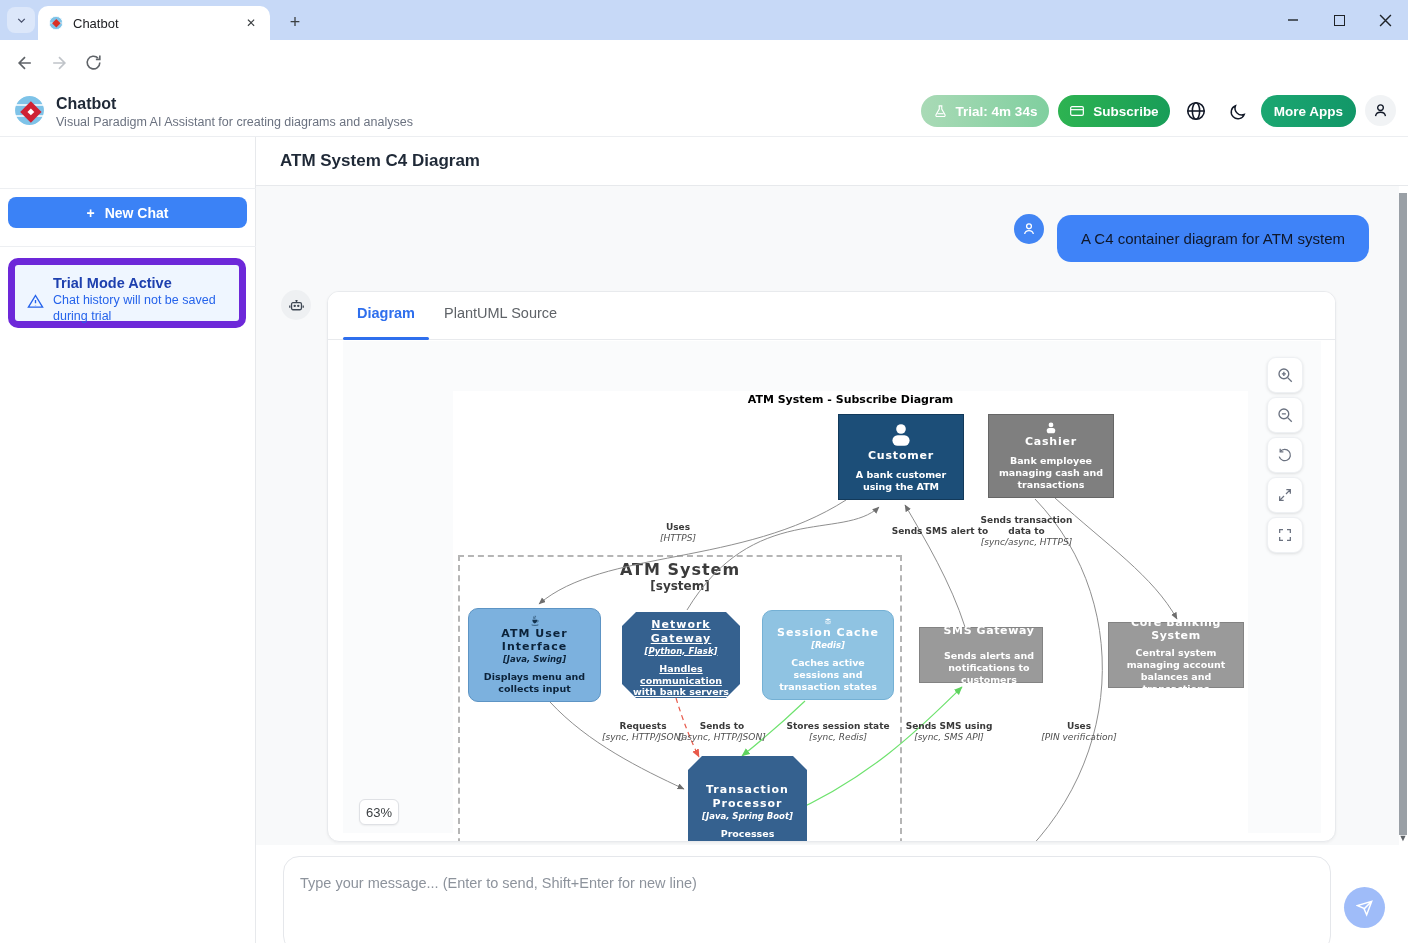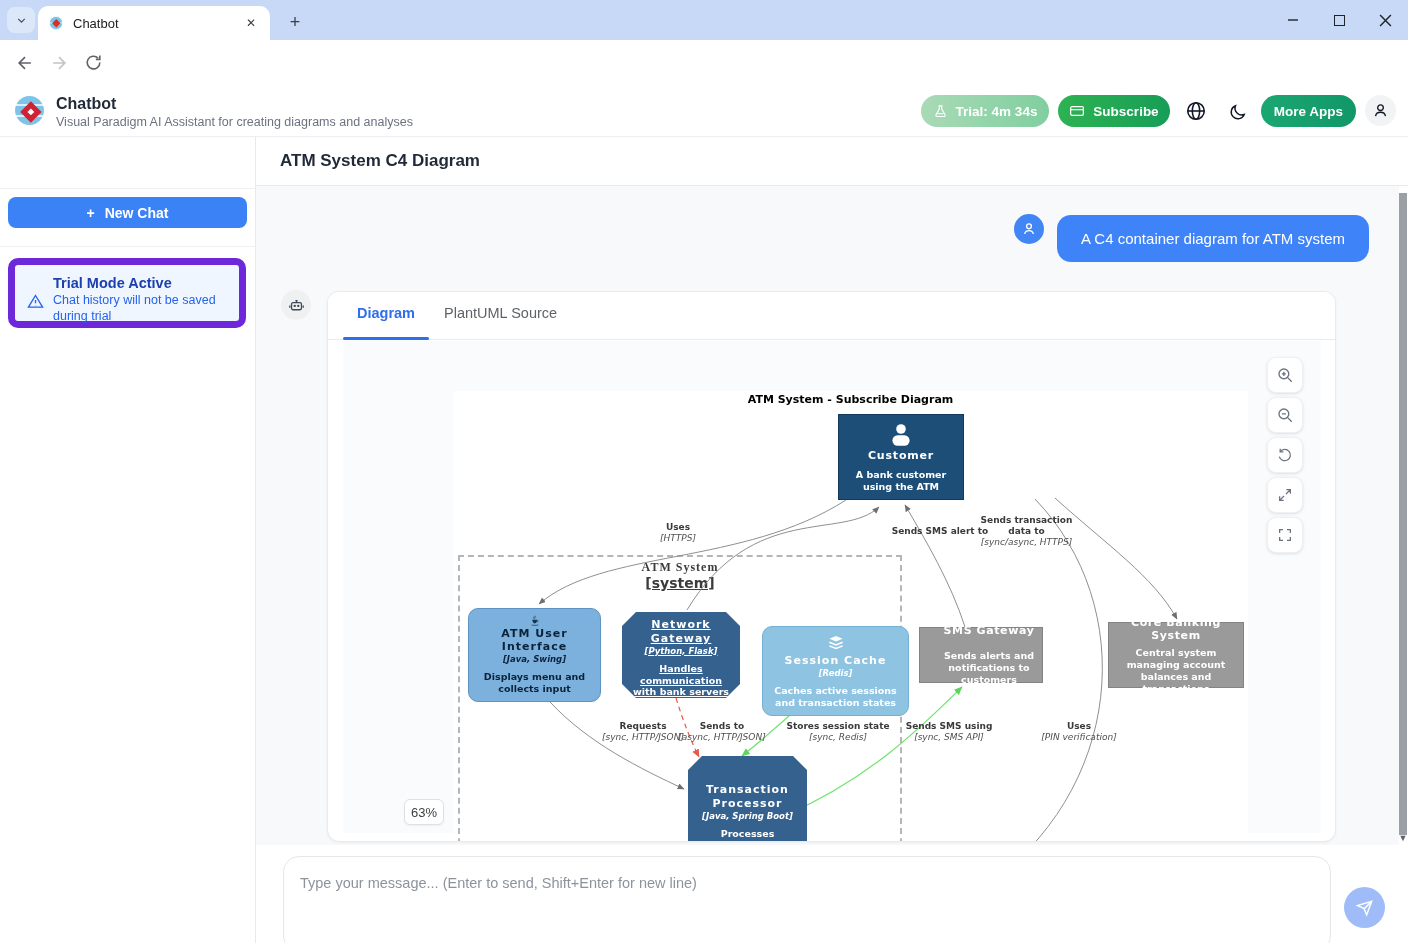--- a/index.html
+++ b/index.html
@@ -53,21 +53,21 @@
   .trial-note { left:8px; top:258px; width:238px; height:70px; background:#eff6ff; border:7px solid #6d28d9; border-radius:10px; padding:10px 10px 10px 38px; }
   .trial-note-ic { position:absolute; left:12px; top:28px; color:#2563eb; }
   .tn-title { font-size:14.5px; font-weight:700; color:#1e40af; margin-bottom:2px; }
   .tn-body { font-size:12.5px; color:#2563eb; line-height:1.25; }
 
   
   .page-title { left:280px; top:151px; font-size:17px; font-weight:700; color:#1f2937; }
   .main-div { left:256px; top:185px; width:1152px; height:1px; background:#e7e9ec; }
   .chat-area { left:256px; top:186px; width:1143px; height:659px; background:#f8f9fa; }
   .user-avatar { left:1014px; top:214px; width:30px; height:30px; border-radius:50%; background:#4285f4; color:#fff; display:flex; align-items:center; justify-content:center; }
-  .user-bubble { left:1057px; top:215px; width:312px; height:47px; background:#3f83f8; border-radius:14px; color:#ffffff; font-size:15px; display:flex; align-items:center; justify-content:center; }
+  .user-bubble { left:1057px; top:215px; width:312px; height:47px; background:#3f83f8; border-radius:14px; color:#0f172a; font-size:15px; display:flex; align-items:center; justify-content:center; }
   .bot-avatar { left:281px; top:290px; width:30px; height:30px; border-radius:50%; background:#eef0f2; color:#3f4854; display:flex; align-items:center; justify-content:center; }
 
   .card { left:327px; top:291px; width:1009px; height:551px; background:#fff; border:1px solid #e8eaed; border-radius:12px; box-shadow:0 1px 3px rgba(0,0,0,.05); overflow:hidden; }
   .tabs-row { position:absolute; left:0; top:0; width:100%; height:48px; border-bottom:1px solid #e8eaed; background:#fff; }
   .tab-diagram { position:absolute; left:15px; top:13px; font-size:14.5px; font-weight:700; color:#2f6fed; width:86px; text-align:center; }
   .tab-underline { position:absolute; left:15px; top:45px; width:86px; height:3px; background:#2f6fed; border-radius:2px; }
   .tab-plantuml { position:absolute; left:116px; top:13px; font-size:14.5px; color:#5f6368; }
   .viewport { position:absolute; left:15px; top:49px; width:978px; height:492px; background:#fafbfc; }
   .canvas { position:absolute; left:110px; top:50px; width:795px; height:498px; background:#fff; overflow:hidden; font-family:"DejaVu Sans", sans-serif; }
   .dg-title { position:absolute; left:0; top:2px; width:795px; text-align:center; font-size:11px; font-weight:700; color:#000; }
@@ -79,22 +79,22 @@
   .rounded { border-radius:10px; }
   .octagon { clip-path:polygon(14px 0,calc(100% - 14px) 0,100% 14px,100% calc(100% - 14px),calc(100% - 14px) 100%,14px 100%,0 calc(100% - 14px),0 14px); }
   .node-person { background:#1c4e78; border:1px solid #12395a; }
   .node-ext-person { background:#7f7f7f; border:1px solid #666; }
   .node-ext { background:#9a9a9a; border:1px solid #838383; justify-content:center; }
   .node-dark { background:#35618f; }
   .node-light { background:#7cb1de; border:1px solid #5d94c4; color:#0b2239; }
   .node-sky { background:#8fc3e2; border:1px solid #74b0d4; }
   .boundary { position:absolute; left:5px; top:164px; width:444px; height:360px; border:2px dashed #b5b5b5; }
   .boundary-label { position:absolute; left:110px; top:3px; width:220px; text-align:center; color:#3b3b3b; }
-  .bl-name { font-size:12px; font-weight:700; letter-spacing:1px;font-family:Liberation Serif, serif; }
-  .bl-type { font-size:14px; font-weight:700;text-decoration:underline; }
+  .bl-name { font-size:16px; font-weight:700; letter-spacing:1px; }
+  .bl-type { font-size:12px; font-weight:700; }
   .edge-label { position:absolute; text-align:center; line-height:1.2; }
   .el-name { font-size:9px; font-weight:700; color:#3a3a3a; }
   .el-tech { font-size:9px; font-style:italic; color:#4f4f4f; }
 
   .zoom-badge { left:358px; top:798px; width:40px; height:26px; background:#fff; border:1px solid #dfe1e5; border-radius:6px; display:flex; align-items:center; justify-content:center; font-size:13px; color:#3c4043; box-shadow:0 1px 2px rgba(0,0,0,.06); }
   .zctl { position:absolute; left:939px; width:36px; height:36px; background:#fff; border:1px solid #eef0f3; border-radius:9px; box-shadow:0 1px 3px rgba(60,64,67,.15); display:flex; align-items:center; justify-content:center; color:#6b7280; }
 
   .scroll-thumb { left:1399px; top:193px; width:8px; height:642px; background:#9aa0a6; }
   .scroll-arrow { left:1398px; top:833px; width:10px; height:10px; color:#5f6368; font-size:9px; line-height:10px; text-align:center; }
 
@@ -347,20 +347,28 @@
 
         <div class="c4-node node-person" style="left:385px; top:23px; width:126px; height:86px;">
           <svg width="30" height="30" viewBox="0 0 24 24" fill="#fff">
               <circle cx="12" cy="7" r="4.2"></circle>
               <rect x="4.5" y="12.5" width="15" height="9" rx="4.5"></rect>
             </svg>
           <div class="n-title">Customer</div>
           <div class="n-desc">A bank customer using the ATM</div>
         </div>
 
+        <div class="c4-node node-ext-person" style="left:535px; top:23px; width:126px; height:84px;">
+          <svg width="30" height="30" viewBox="0 0 24 24" fill="#fff">
+              <circle cx="12" cy="7" r="4.2"></circle>
+              <rect x="4.5" y="12.5" width="15" height="9" rx="4.5"></rect>
+            </svg>
+          <div class="n-title">Cashier</div>
+          <div class="n-desc">Bank employee managing cash and transactions</div>
+        </div>
 
         <div class="c4-node node-light rounded" style="left:15px; top:217px; width:133px; height:94px;">
           <svg width="22" height="22" viewBox="0 0 24 24">
               <path d="M9.5 2.5c2 2-2.5 3 .5 5.5" stroke="#13324d" stroke-width="1.2" fill="none"></path>
               <path d="M12.5 1.5c2.5 2.5-3 3.5-.5 6.5" stroke="#13324d" stroke-width="1.2" fill="none"></path>
               <path d="M6.5 10h10c0 4.5-2.2 7.5-5 7.5s-5-3-5-7.5z" fill="#13324d"></path>
               <path d="M16.5 11.5c2-.6 3.2.4 2.2 1.9-.7 1-2.2 1.3-3 1" stroke="#13324d" stroke-width="1.1" fill="none"></path>
               <path d="M5 20.5c3.5 1.4 10.5 1.4 14 0" stroke="#13324d" stroke-width="1.4" fill="none"></path>
             </svg>
           <div class="n-title" style="letter-spacing:1px;">ATM User Interface</div>
@@ -373,21 +381,21 @@
               <path d="M12 2c-3 0-4 1.2-4 3v2h4.2v1H6c-2 0-3 1.6-3 4s1 4 3 4h2v-2.5c0-1.8 1.5-3 3.5-3h3.5c1.7 0 3-1.3 3-3V5c0-1.8-1.2-3-4-3z" fill="#fff"></path>
               <path d="M12 22c3 0 4-1.2 4-3v-2h-4.2v-1H18c2 0 3-1.6 3-4s-1-4-3-4h-2v2.5c0 1.8-1.5 3-3.5 3H9c-1.7 0-3 1.3-3 3V19c0 1.8 1.2 3 4 3z" fill="#d9e8f5"></path>
               <circle cx="10" cy="4.6" r="1" fill="#35618f"></circle>
               <circle cx="14" cy="19.4" r="1" fill="#35618f"></circle>
             </svg>
           <div class="n-title" style="letter-spacing:1px;">Network Gateway</div>
           <div class="n-tech">[Python, Flask]</div>
           <div class="n-desc">Handles communication with bank servers</div>
         </div>
 
-        <div class="c4-node node-sky rounded" style="left:309px; top:219px; width:147px; height:90px;margin-top:16px;">
+        <div class="c4-node node-sky rounded" style="left:309px; top:219px; width:132px; height:90px;">
           <svg width="24" height="24" viewBox="0 0 24 24">
               <path d="M12 3.5l7.5 3L12 9.5l-7.5-3z" fill="#fff"></path>
               <path d="M4.5 10.5l7.5 3 7.5-3" stroke="#fff" stroke-width="1.7" fill="none"></path>
               <path d="M4.5 14.5l7.5 3 7.5-3" stroke="#fff" stroke-width="1.7" fill="none"></path>
             </svg>
           <div class="n-title" style="letter-spacing:1px;">Session Cache</div>
           <div class="n-tech">[Redis]</div>
           <div class="n-desc">Caches active sessions and transaction states</div>
         </div>
 
@@ -471,21 +479,21 @@
       <svg width="16" height="16" viewBox="0 0 24 24" fill="none" stroke="currentColor" stroke-width="1.9">
           <path d="M14 4h6v6M20 4l-6.5 6.5M10 20H4v-6M4 20l6.5-6.5"></path>
         </svg>
     </div>
     <div class="zctl" style="top:225px;">
       <svg width="16" height="16" viewBox="0 0 24 24" fill="none" stroke="currentColor" stroke-width="1.9">
           <path d="M4 9V4h5M15 4h5v5M20 15v5h-5M9 20H4v-5"></path>
         </svg>
     </div>
 
-    <div class="abs zoom-badge" style="left:31px; top:507px;margin-left:45px;">63%</div>
+    <div class="abs zoom-badge" style="left:31px; top:507px;">63%</div>
   </div>
 
   <div class="abs scroll-thumb"></div>
   <div class="abs scroll-arrow">▼</div>
 
   <div class="abs input-area">
     <textarea class="msg-input" placeholder="Type your message... (Enter to send, Shift+Enter for new line)" style=""></textarea>
     <button class="send-btn">
       <svg width="18" height="18" viewBox="0 0 24 24" fill="none" stroke="#fff" stroke-width="1.9">
           <path d="M21 3L10.5 13.5M21 3l-6.8 18-3.7-8.5L2 8.8z"></path>

